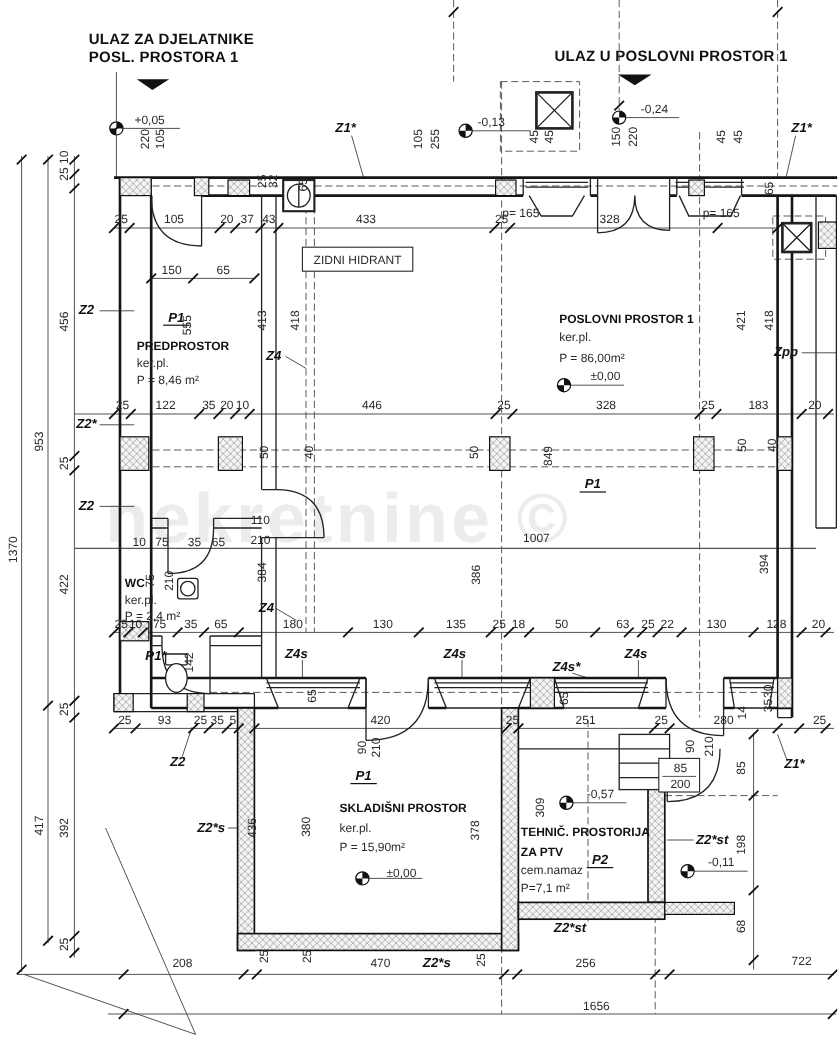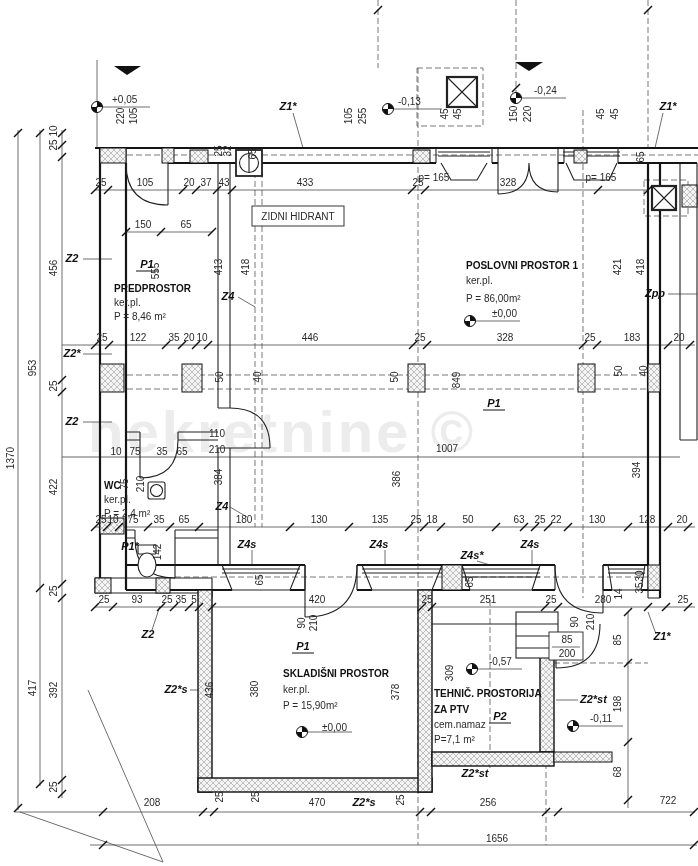--- a/index.html
+++ b/index.html
@@ -20,21 +20,24 @@
   .rn{font-weight:600;fill:#111;}
   .hdr{position:absolute;font-size:12.5px;font-weight:600;color:#111;line-height:15px;
        letter-spacing:.2px;white-space:pre;}
   .wm{font-size:58px;fill:#ececec;letter-spacing:3px;font-weight:bold;}
 </style>
 </head>
 <body>
 
 <div id="frame">
 
-
+<div class="hdr" style="left:74px;top:26px;"><span>ULAZ ZA DJELATNIKE</span>
+<span>POSL. PROSTORA 1</span></div>
+
+<div class="hdr" style="left:462px;top:40px;"><span>ULAZ U POSLOVNI PROSTOR 1</span></div>
 
 <svg width="698" height="866" viewBox="0 0 698 866">
   <defs>
     <pattern id="ch" width="6" height="6" patternUnits="userSpaceOnUse">
       <rect width="6" height="6" fill="#f4f4f4"></rect>
       <path d="M0 0 L6 6 M6 0 L0 6" stroke="#9a9a9a" stroke-width="0.6"></path>
     </pattern>
     <g id="lvl">
       <circle r="5.5" fill="#fff" stroke="#111" stroke-width="1"></circle>
       <path d="M0 0 L0 -5.5 A5.5 5.5 0 0 1 5.5 0 Z" fill="#111"></path>

